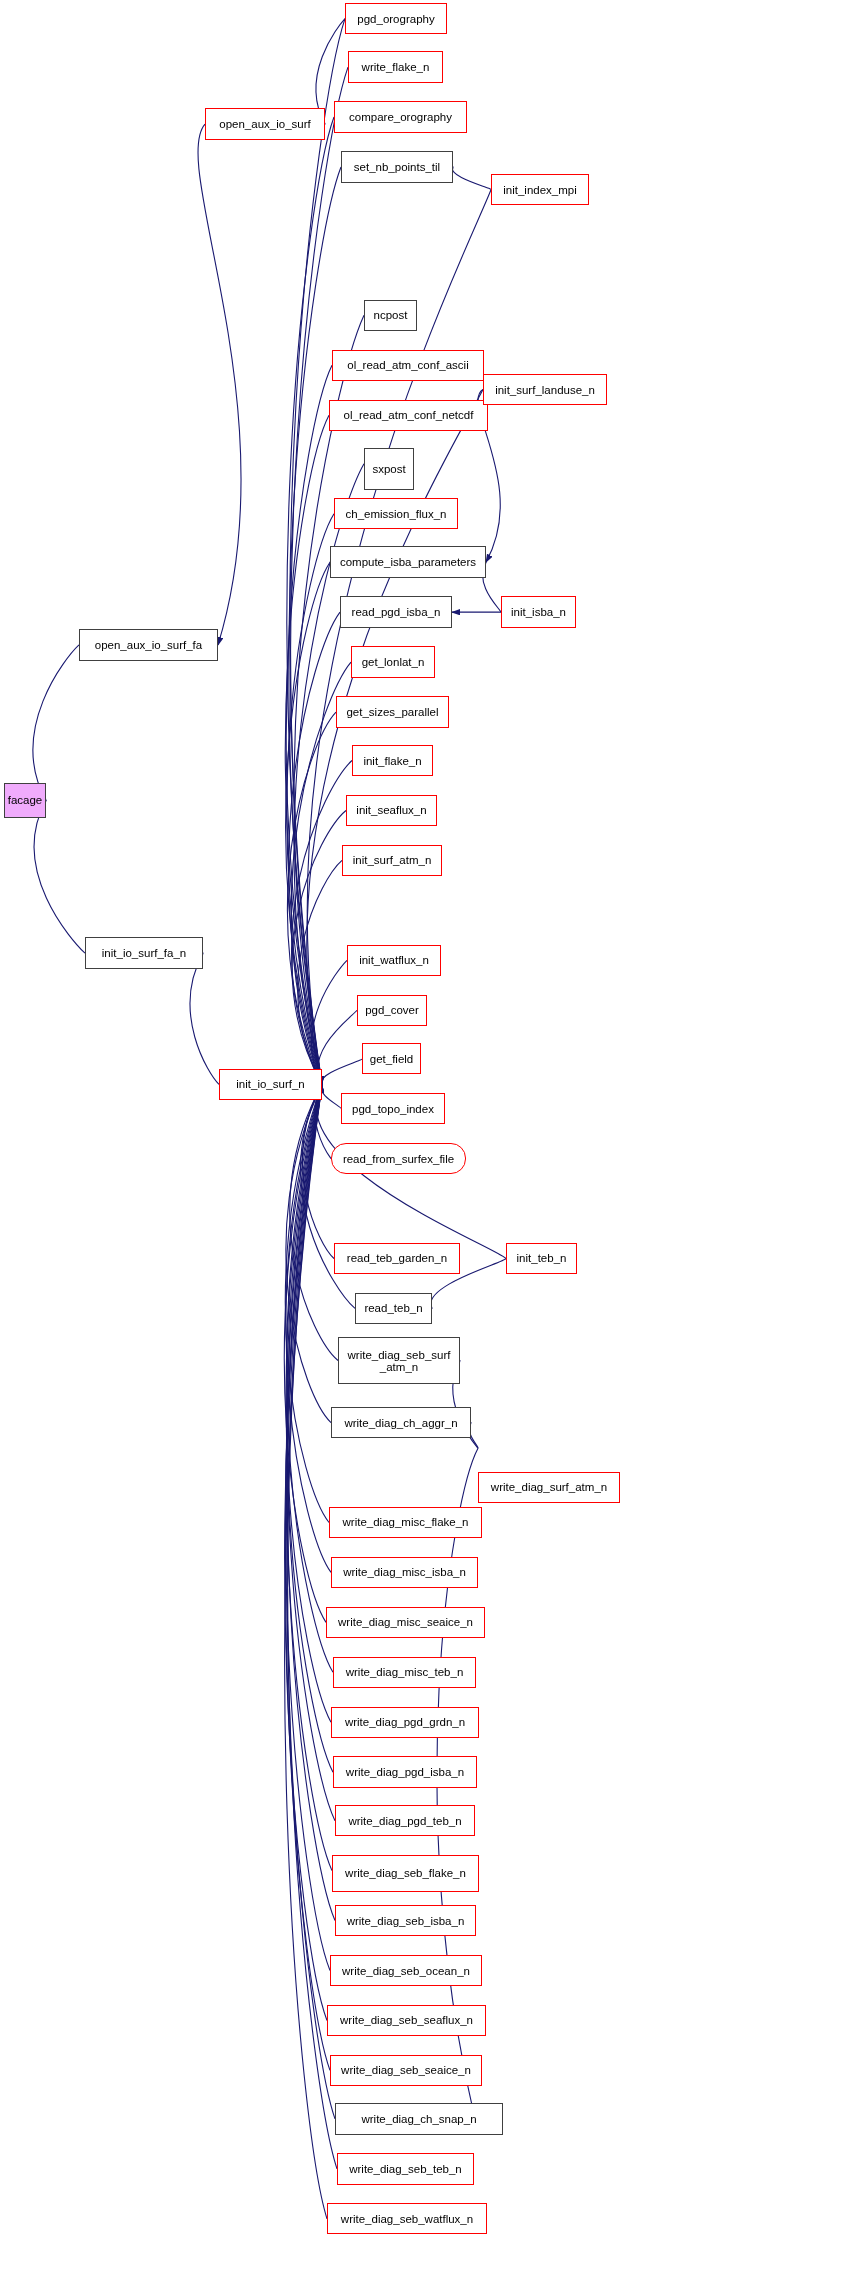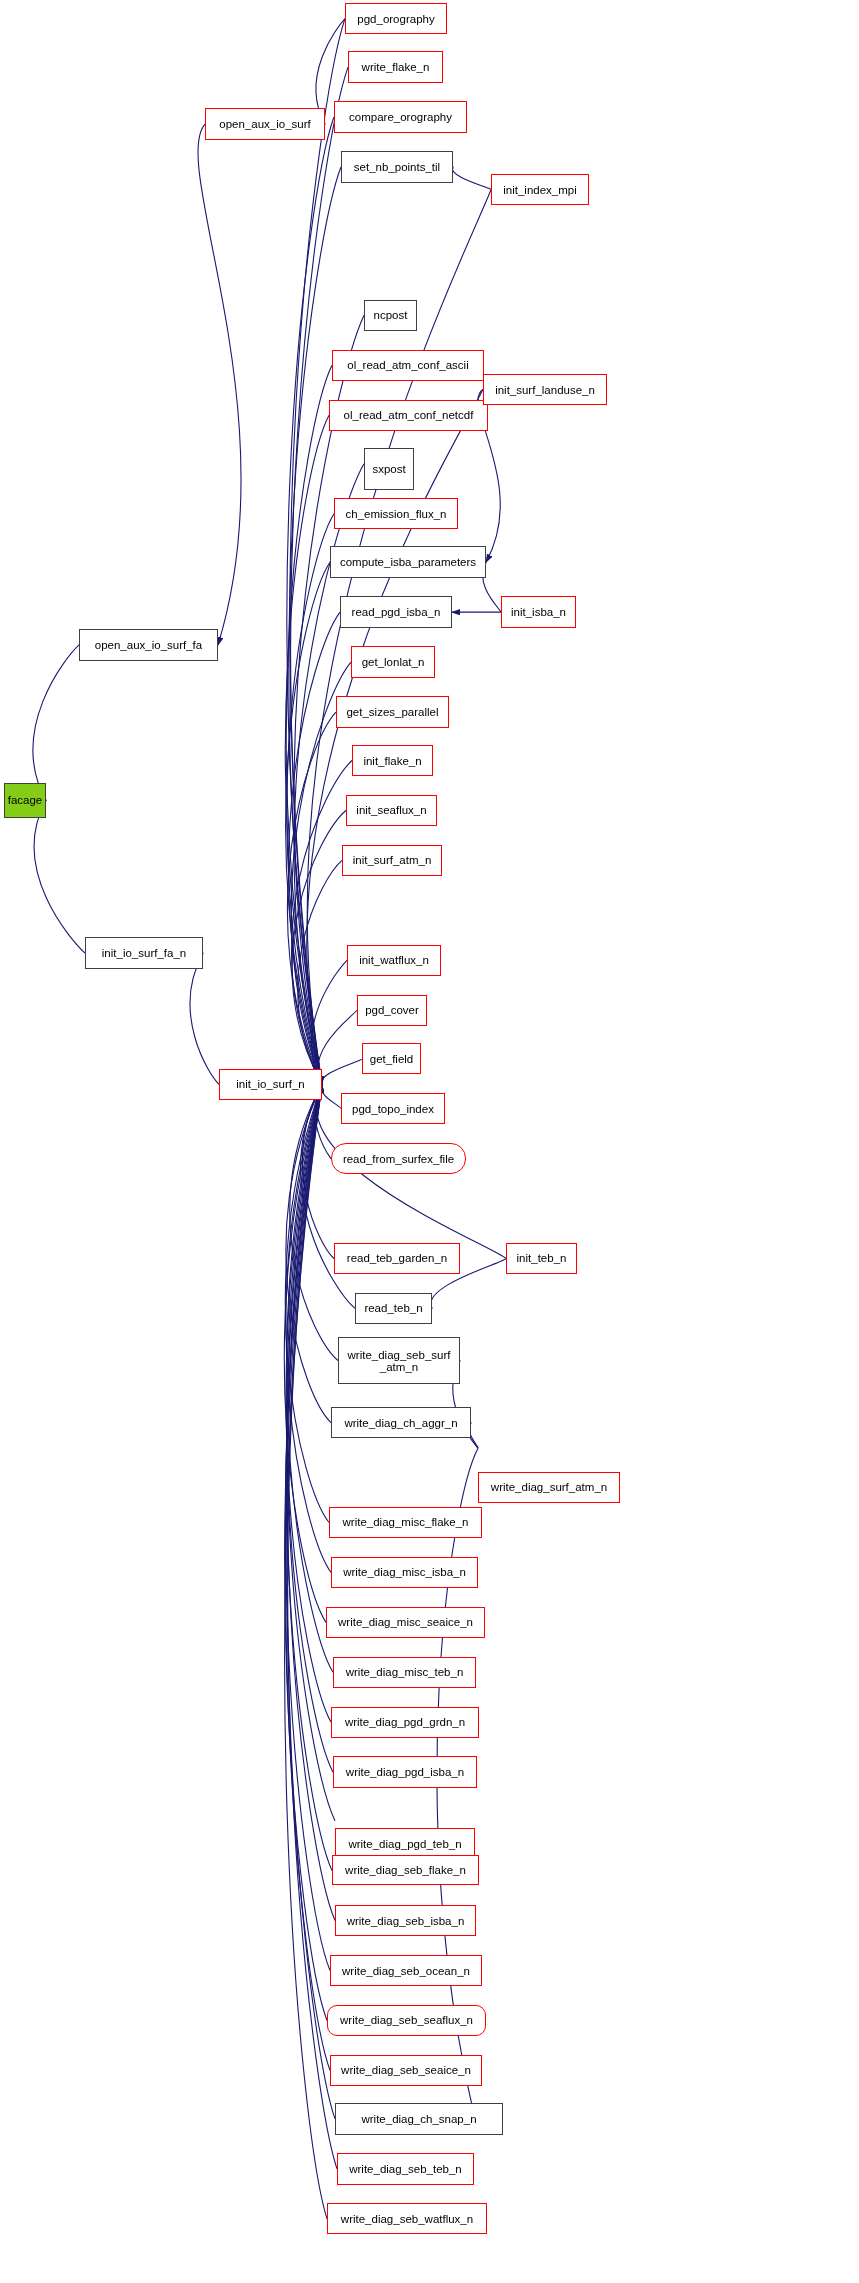--- a/index.html
+++ b/index.html
@@ -4,21 +4,21 @@
 <style>
   html,body{margin:0;padding:0;background:#ffffff;}
   body{width:859px;height:2283px;font-family:"Liberation Sans",sans-serif;}
   #graph{position:relative;width:859px;height:2283px;overflow:hidden;}
   svg.edges{position:absolute;left:0;top:0;width:859px;height:2283px;}
   .node{position:absolute;box-sizing:border-box;display:flex;align-items:center;
         justify-content:center;text-align:center;background:#ffffff;
         font-size:11.5px;line-height:12px;color:#000000;white-space:pre;}
   .node.red{border:1.4px solid #ff0000;}
   .node.gray{border:1.4px solid #404040;}
-  .node.root{border:1.4px solid #404040;background:#84cc16;}
+  .node.root{border:1.4px solid #404040;background:#f0abfc;}
 </style>
 </head>
 <body>
 
 <div id="graph">
   <svg class="edges" id="edge-layer" viewBox="0 0 859 2283" xmlns="http://www.w3.org/2000/svg">
     <defs>
       <marker id="arrow" markerWidth="9" markerHeight="9" refX="8" refY="3.2" orient="auto" markerUnits="userSpaceOnUse">
         <path d="M0,0 L9,3.2 L0,6.4 z" fill="#191970"></path>
       </marker>
@@ -118,23 +118,23 @@
       <div class="node gray" style="left: 338px; top: 1336.98px; width: 122px; height: 47.0869px;">write_diag_seb_surf
 _atm_n</div>
       <div class="node gray" style="left: 331px; top: 1406.9px; width: 140px; height: 31.3912px;">write_diag_ch_aggr_n</div>
       <div class="node red" style="left: 478px; top: 1432.58px; width: 142px; height: 31.3912px; margin-top: 39px;">write_diag_surf_atm_n</div>
       <div class="node red" style="left: 329px; top: 1506.78px; width: 153px; height: 31.3912px;">write_diag_misc_flake_n</div>
       <div class="node red" style="left: 331px; top: 1556.72px; width: 147px; height: 31.3912px;">write_diag_misc_isba_n</div>
       <div class="node red" style="left: 326px; top: 1606.66px; width: 159px; height: 31.3912px;">write_diag_misc_seaice_n</div>
       <div class="node red" style="left: 333px; top: 1656.6px; width: 143px; height: 31.3912px;">write_diag_misc_teb_n</div>
       <div class="node red" style="left: 331px; top: 1706.54px; width: 148px; height: 31.3912px;">write_diag_pgd_grdn_n</div>
       <div class="node red" style="left: 333px; top: 1756.48px; width: 144px; height: 31.3912px;">write_diag_pgd_isba_n</div>
-      <div class="node red" style="left: 335px; top: 1805px; width: 140px; height: 31.3912px; margin-top: 23px;">write_diag_pgd_teb_n</div>
-      <div class="node red" style="left: 332px; top: 1854.94px; width: 147px; height: 30px;">write_diag_seb_flake_n</div>
+      <div class="node red" style="left: 335px; top: 1805px; width: 140px; height: 31.3912px;">write_diag_pgd_teb_n</div>
+      <div class="node red" style="left: 332px; top: 1854.94px; width: 147px; height: 37px;">write_diag_seb_flake_n</div>
       <div class="node red" style="left: 335px; top: 1904.88px; width: 141px; height: 31.3912px;">write_diag_seb_isba_n</div>
       <div class="node red" style="left: 330px; top: 1954.82px; width: 152px; height: 31.3912px;">write_diag_seb_ocean_n</div>
-      <div class="node red" style="left: 327px; top: 2004.76px; width: 159px; height: 31.3912px; border-radius: 10px;">write_diag_seb_seaflux_n</div>
+      <div class="node red" style="left: 327px; top: 2004.76px; width: 159px; height: 31.3912px;">write_diag_seb_seaflux_n</div>
       <div class="node red" style="left: 330px; top: 2054.7px; width: 152px; height: 31.3912px;">write_diag_seb_seaice_n</div>
       <div class="node gray" style="left: 335px; top: 2103.21px; width: 168px; height: 31.3912px;">write_diag_ch_snap_n</div>
       <div class="node red" style="left: 337px; top: 2153.15px; width: 137px; height: 31.3912px;">write_diag_seb_teb_n</div>
       <div class="node red" style="left: 327px; top: 2203.09px; width: 160px; height: 31.3912px;">write_diag_seb_watflux_n</div>
     </div>
 </div>
 
 </body></html>

